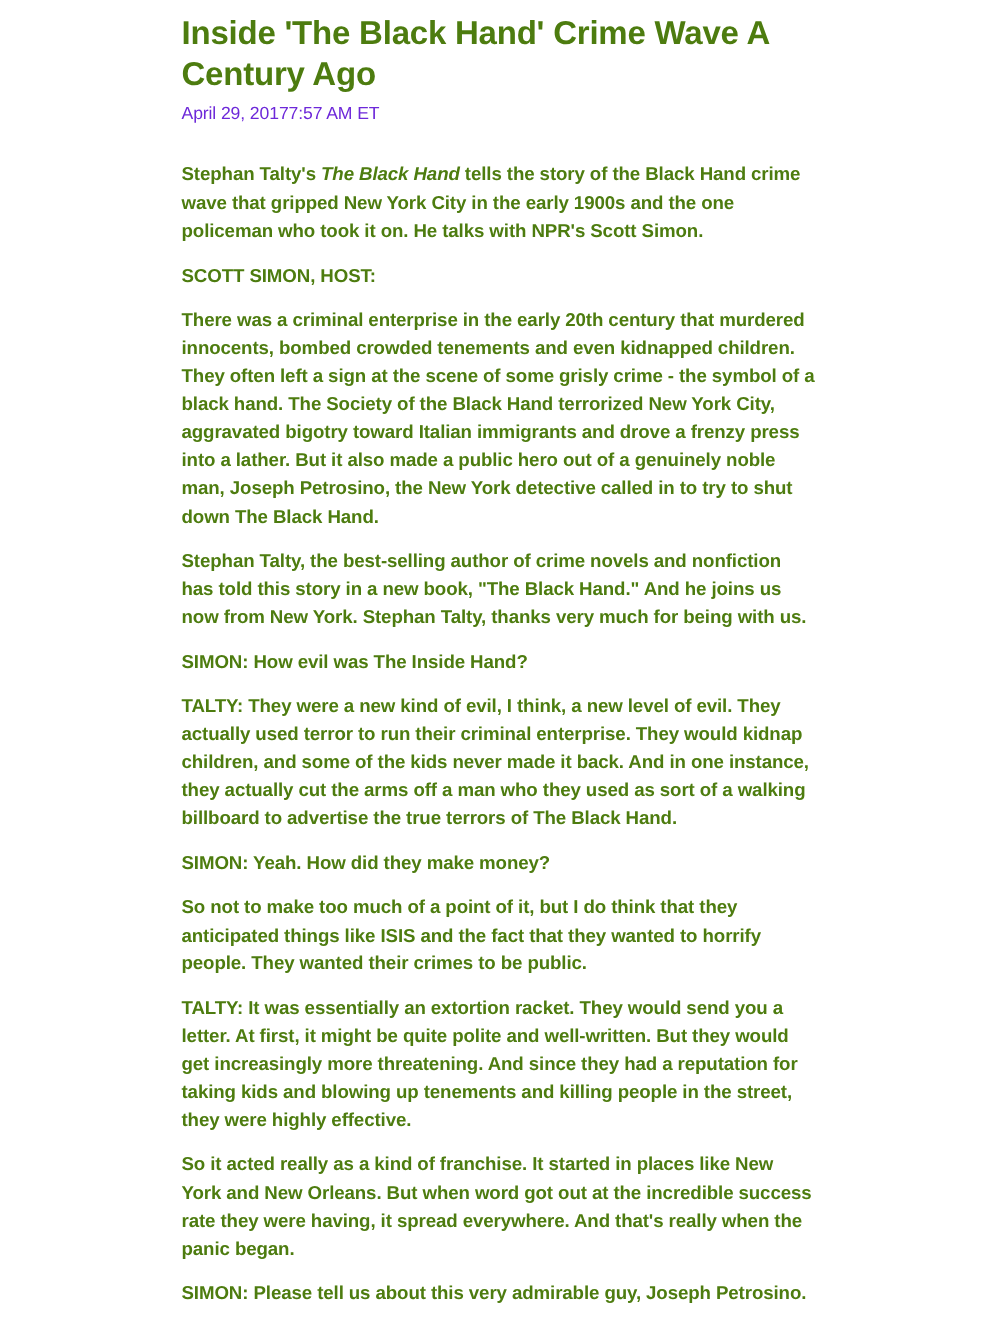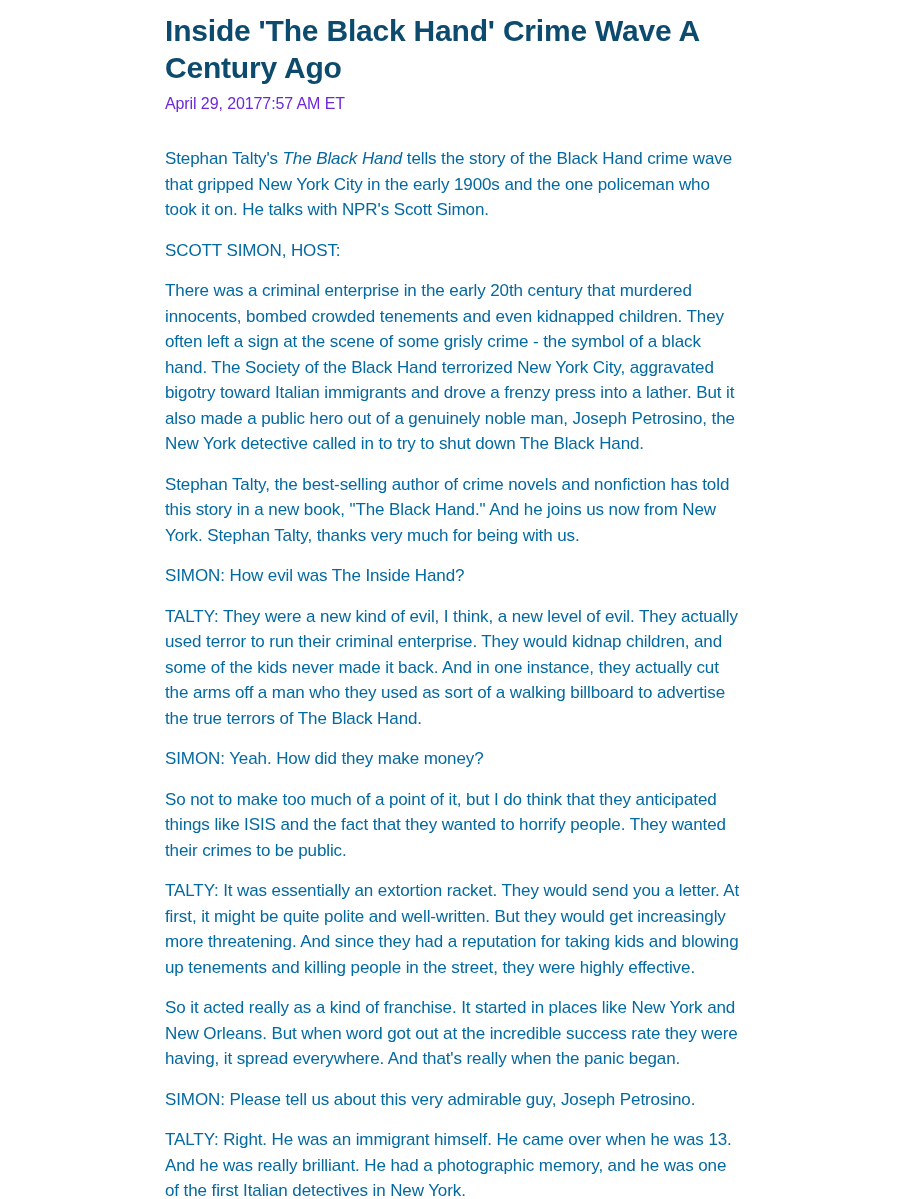--- a/index.html
+++ b/index.html
@@ -18,35 +18,36 @@
   .article {
     margin: 12px 0 0 165px;
     width: 578px;
   }
   .article-title {
     margin: 0 0 8px 0;
     font-size: 30px;
     line-height: 37px;
     font-weight: 700;
     letter-spacing: -0.2px;
-    color: #0c4a6e;
+    color: #4d7c0f;
   }
   .dateline {
     margin: 0 0 32px 0;
     font-size: 16px;
     line-height: 20px;
     color: #6d28d9;
     letter-spacing: -0.1px;
   }
   .body-p {
     margin: 0 0 15px 0;
     font-size: 17px;
     line-height: 25.5px;
-    color: #0369a1;
+    color: #4d7c0f;
     letter-spacing: -0.1px;
+    font-weight: bold;
   }
   .body-p em {
     font-style: italic;
   }
 </style>
 </head>
 <body>
 
 <div class="page">
   <main class="article">

